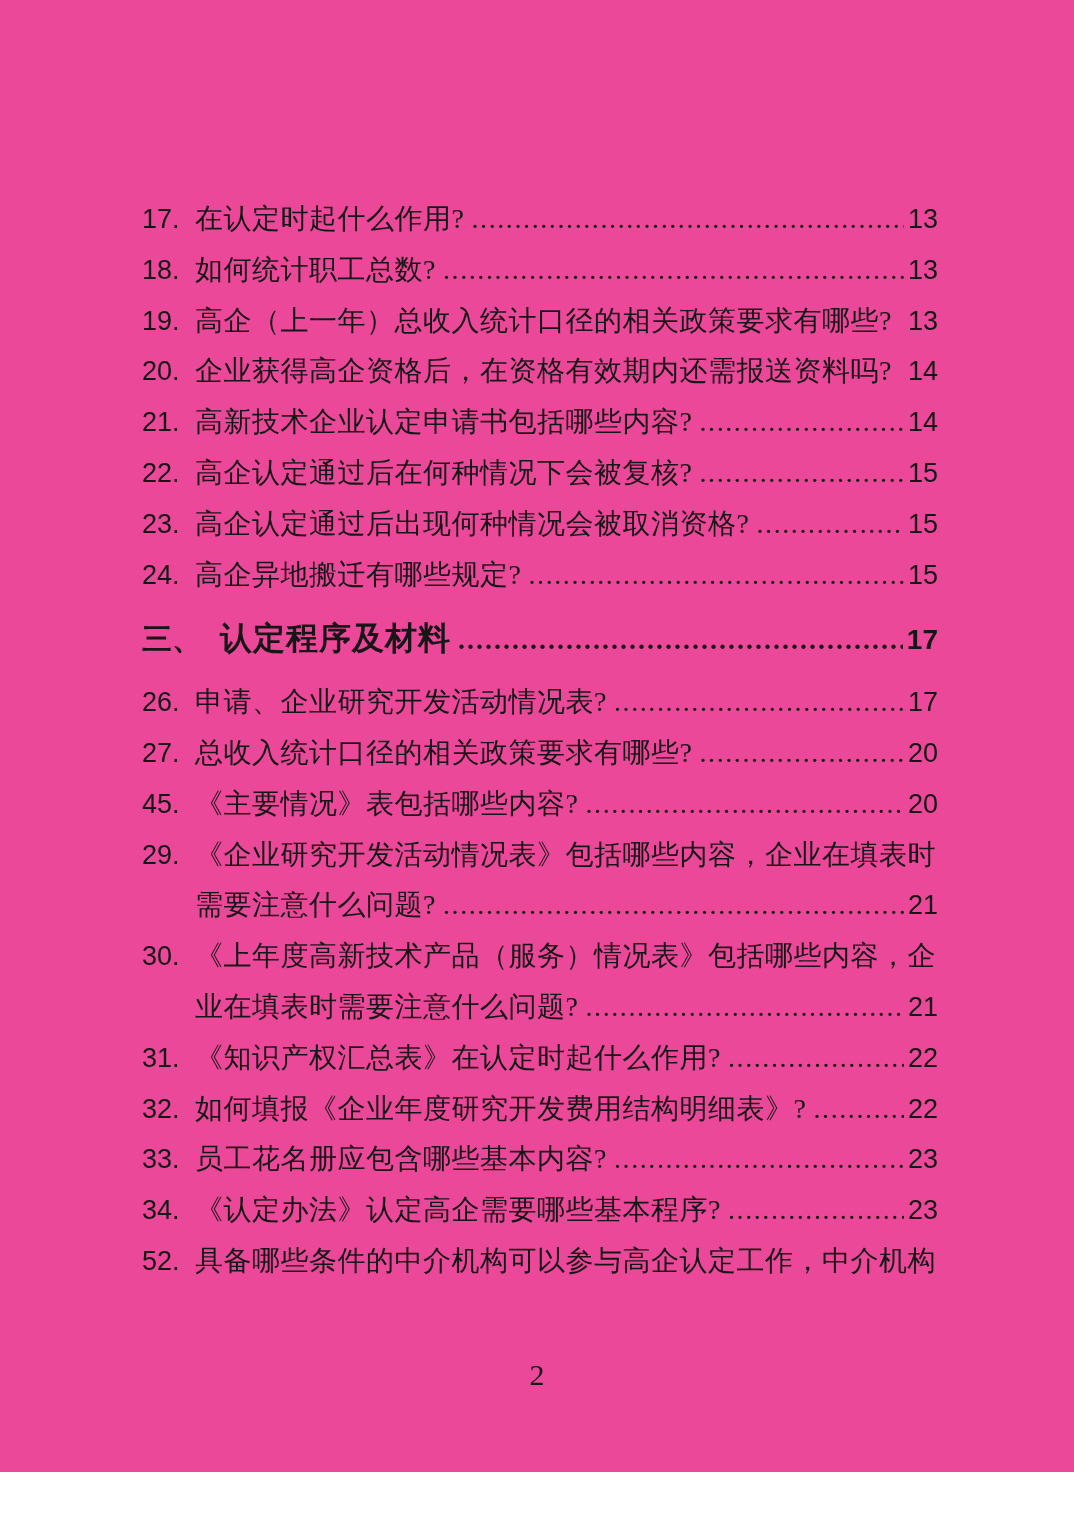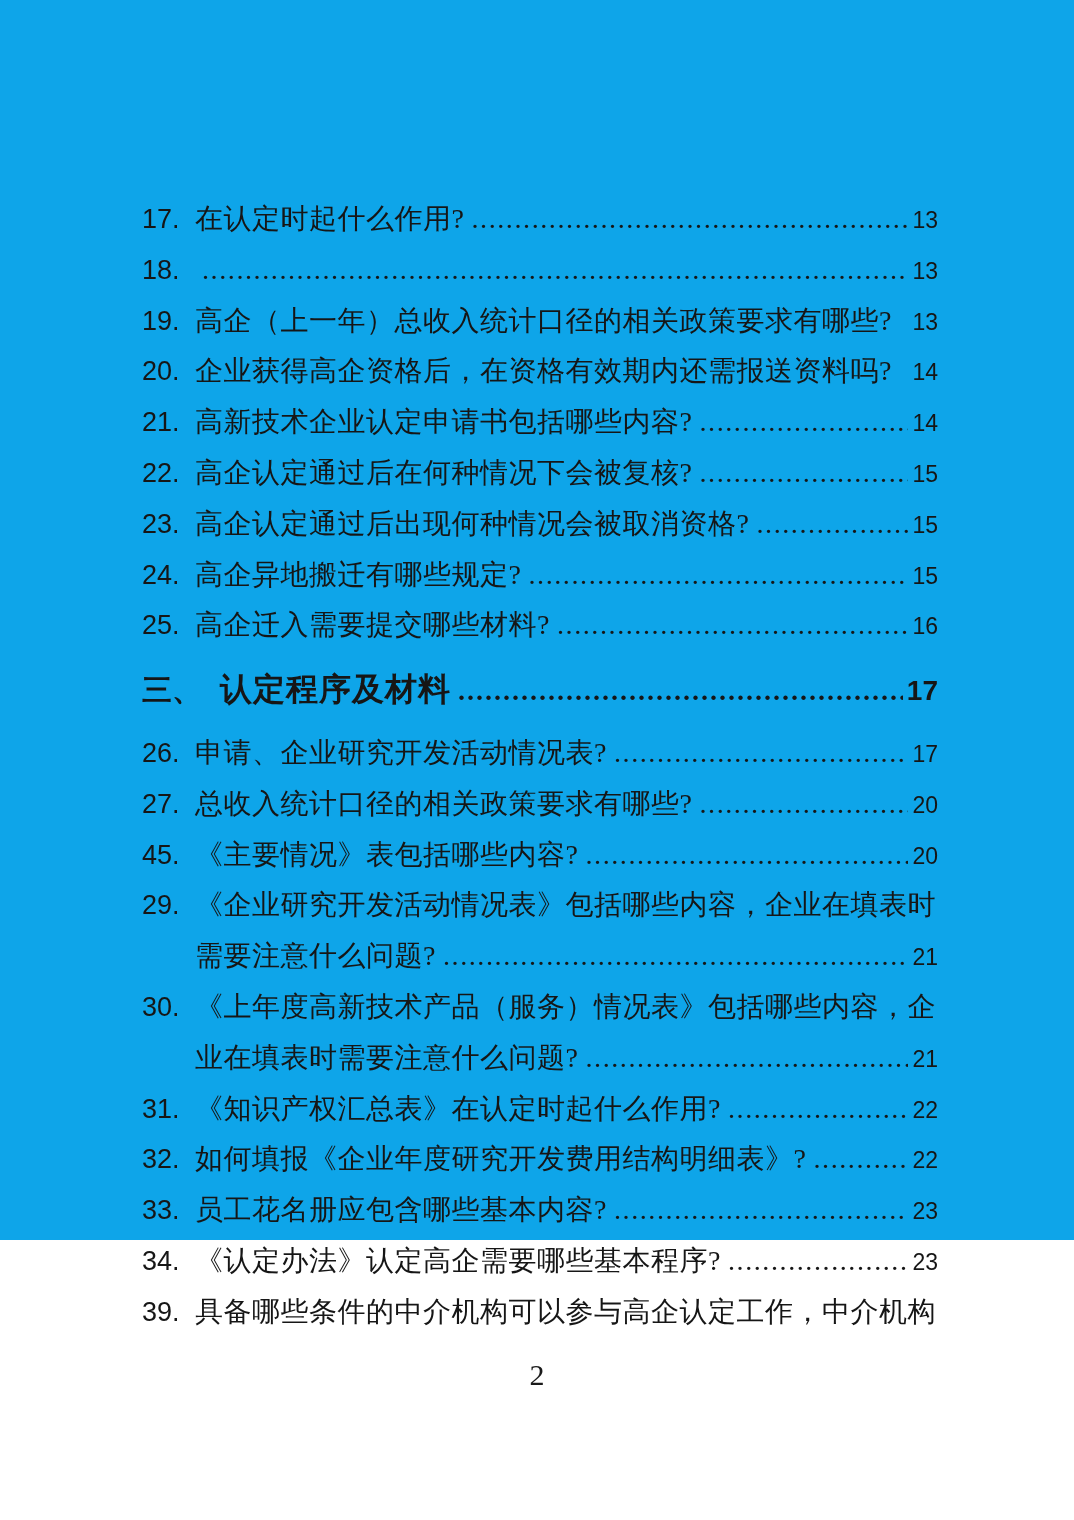--- a/index.html
+++ b/index.html
@@ -6,22 +6,22 @@
     margin: 0;
     padding: 0;
     background: #ffffff;
     width: 1074px;
     height: 1520px;
     overflow: hidden;
   }
   .page {
     position: relative;
     width: 1074px;
-    height: 1240px;
-    background: #0ea5e9;
+    height: 1472px;
+    background: #ec4899;
     color: #161616;
     font-family: "Liberation Serif", serif;
   }
   .toc {
     position: absolute;
     left: 142px;
     top: 194px;
     width: 796px;
   }
   .row {
@@ -53,21 +53,21 @@
   .leader::after {
     content: "........................................................................................................................";
     letter-spacing: 1.6px;
     font-size: 28px;
     font-family: "Liberation Serif", serif;
   }
   .leader.empty::after { content: ""; }
   .pg {
     flex: 0 0 auto;
     font-family: "Liberation Sans", sans-serif;
-    font-size: 23px;
+    font-size: 27px;
     letter-spacing: 0;
     text-align: right;
   }
   .section {
     font-family: "Liberation Sans", sans-serif;
     font-weight: bold;
     font-size: 32px;
     letter-spacing: 1px;
     margin: 13px 0 13px 0;
   }
@@ -101,20 +101,21 @@
 <div class="page">
   <div class="toc" id="toc">
       <div class="row">
         <span class="num">17.</span>
         <span class="txt">在认定时起什么作用?</span>
         <span class="leader"></span>
         <span class="pg">13</span>
       </div>
       <div class="row">
         <span class="num">18.</span>
+        <span class="txt">如何统计职工总数?</span>
         <span class="leader"></span>
         <span class="pg">13</span>
       </div>
       <div class="row">
         <span class="num">19.</span>
         <span class="txt">高企（上一年）总收入统计口径的相关政策要求有哪些?</span>
         <span class="leader empty"></span>
         <span class="pg">13</span>
       </div>
       <div class="row">
@@ -140,26 +141,20 @@
         <span class="txt">高企认定通过后出现何种情况会被取消资格?</span>
         <span class="leader"></span>
         <span class="pg">15</span>
       </div>
       <div class="row">
         <span class="num">24.</span>
         <span class="txt">高企异地搬迁有哪些规定?</span>
         <span class="leader"></span>
         <span class="pg">15</span>
       </div>
-      <div class="row">
-        <span class="num">25.</span>
-        <span class="txt">高企迁入需要提交哪些材料?</span>
-        <span class="leader"></span>
-        <span class="pg">16</span>
-      </div>
       <div class="row section">
         <span class="num">三、</span>
         <span class="txt">认定程序及材料</span>
         <span class="leader"></span>
         <span class="pg">17</span>
       </div>
       <div class="row">
         <span class="num">26.</span>
         <span class="txt">申请、企业研究开发活动情况表?</span>
         <span class="leader"></span>
@@ -215,18 +210,18 @@
         <span class="leader"></span>
         <span class="pg">23</span>
       </div>
       <div class="row">
         <span class="num">34.</span>
         <span class="txt">《认定办法》认定高企需要哪些基本程序?</span>
         <span class="leader"></span>
         <span class="pg">23</span>
       </div>
       <div class="row">
-        <span class="num">39.</span>
+        <span class="num">52.</span>
         <span class="txt">具备哪些条件的中介机构可以参与高企认定工作，中介机构</span>
       </div>
     </div>
   <div class="page-number">2</div>
 </div>
 
 </body></html>

